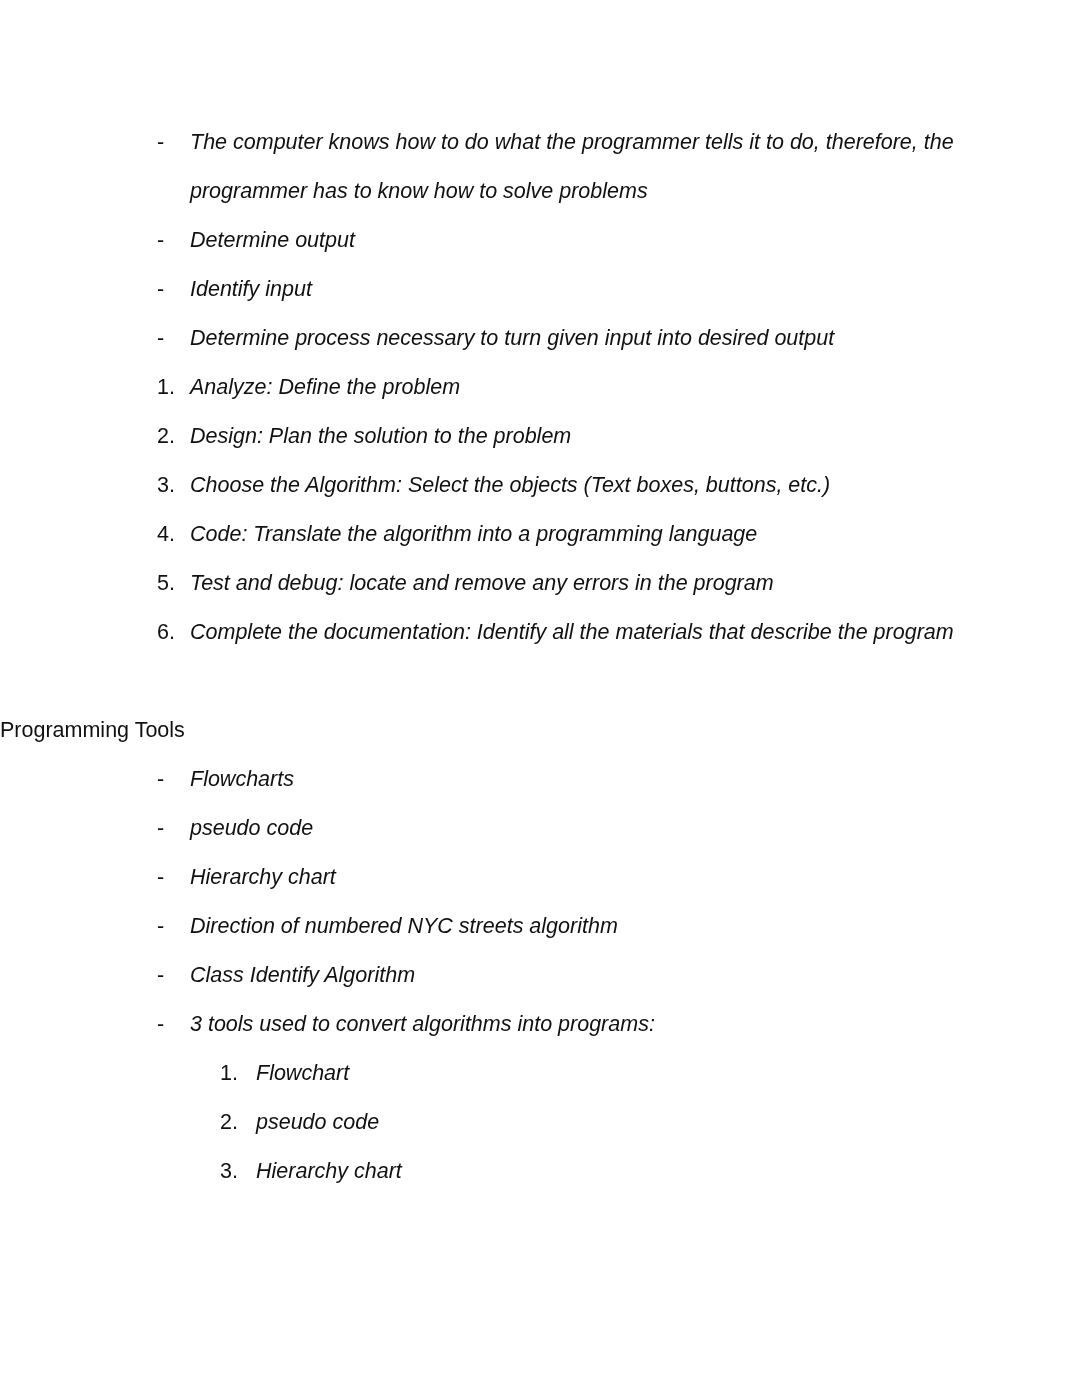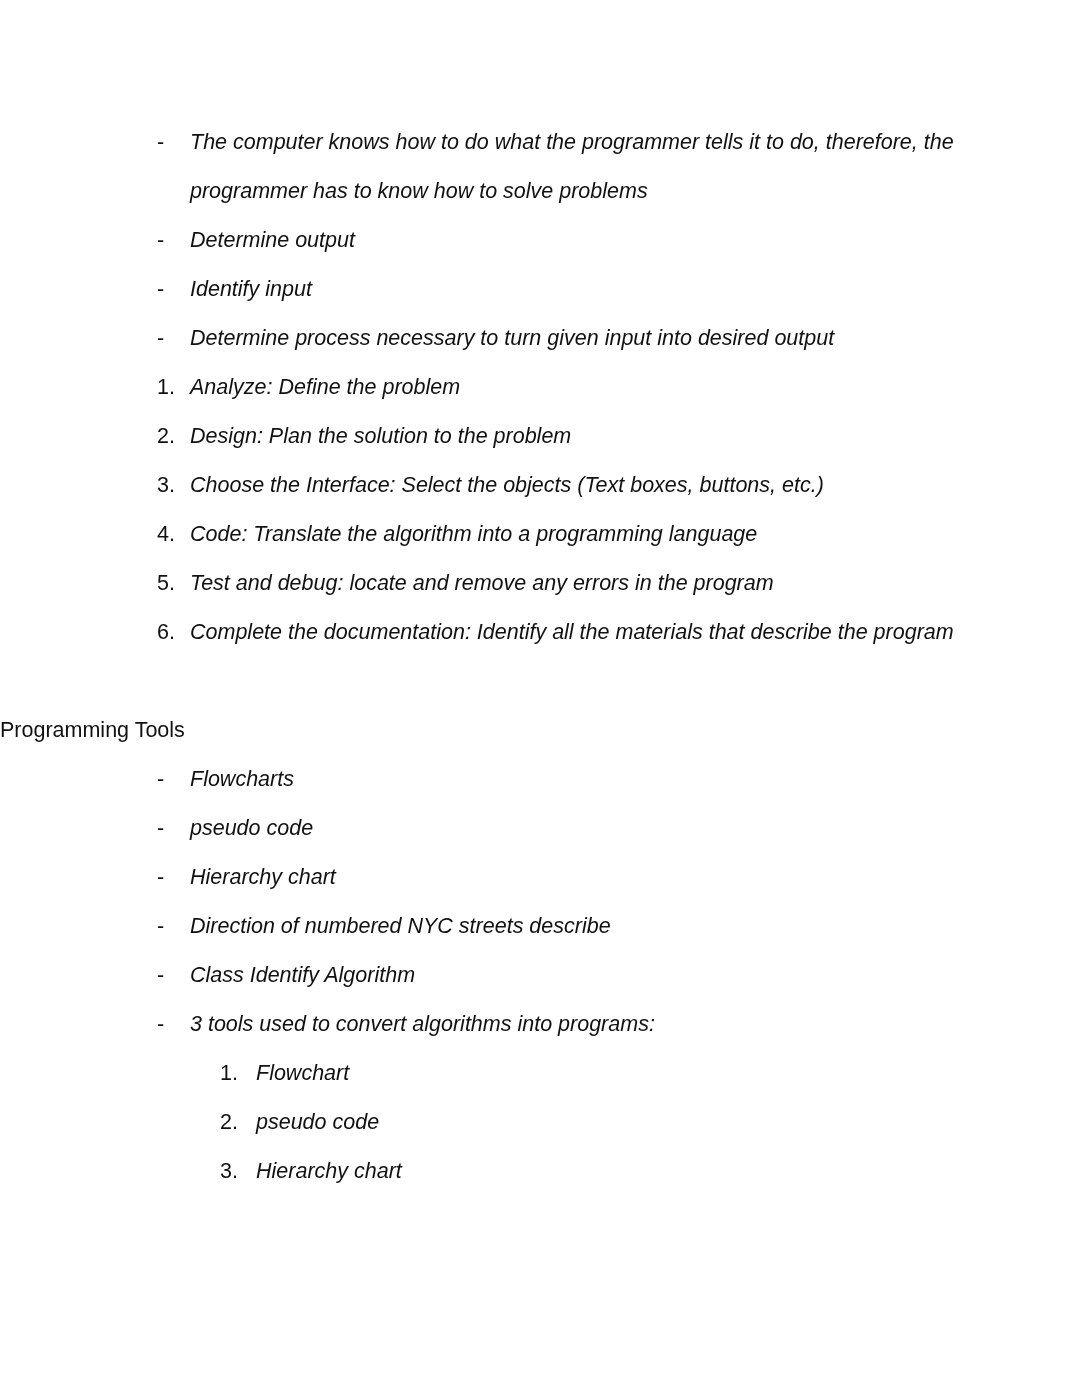--- a/index.html
+++ b/index.html
@@ -126,21 +126,21 @@
       <li class="item level-1">
         <span class="marker">1.</span>
         <span class="item-text">Analyze: Define the problem</span>
       </li>
       <li class="item level-1">
         <span class="marker">2.</span>
         <span class="item-text">Design: Plan the solution to the problem</span>
       </li>
       <li class="item level-1">
         <span class="marker">3.</span>
-        <span class="item-text">Choose the Interface: Select the objects (Text boxes, buttons, etc.)</span>
+        <span class="item-text">Choose the Algorithm: Select the objects (Text boxes, buttons, etc.)</span>
       </li>
       <li class="item level-1">
         <span class="marker">4.</span>
         <span class="item-text">Code: Translate the algorithm into a programming language</span>
       </li>
       <li class="item level-1">
         <span class="marker">5.</span>
         <span class="item-text">Test and debug: locate and remove any errors in the program</span>
       </li>
       <li class="item level-1">
@@ -161,21 +161,21 @@
       <li class="item level-1">
         <span class="marker">-</span>
         <span class="item-text">pseudo code</span>
       </li>
       <li class="item level-1">
         <span class="marker">-</span>
         <span class="item-text">Hierarchy chart</span>
       </li>
       <li class="item level-1">
         <span class="marker">-</span>
-        <span class="item-text">Direction of numbered NYC streets describe</span>
+        <span class="item-text">Direction of numbered NYC streets algorithm</span>
       </li>
       <li class="item level-1">
         <span class="marker">-</span>
         <span class="item-text">Class Identify Algorithm</span>
       </li>
       <li class="item level-1">
         <span class="marker">-</span>
         <span class="item-text">3 tools used to convert algorithms into programs:</span>
       </li>
     </ul>

